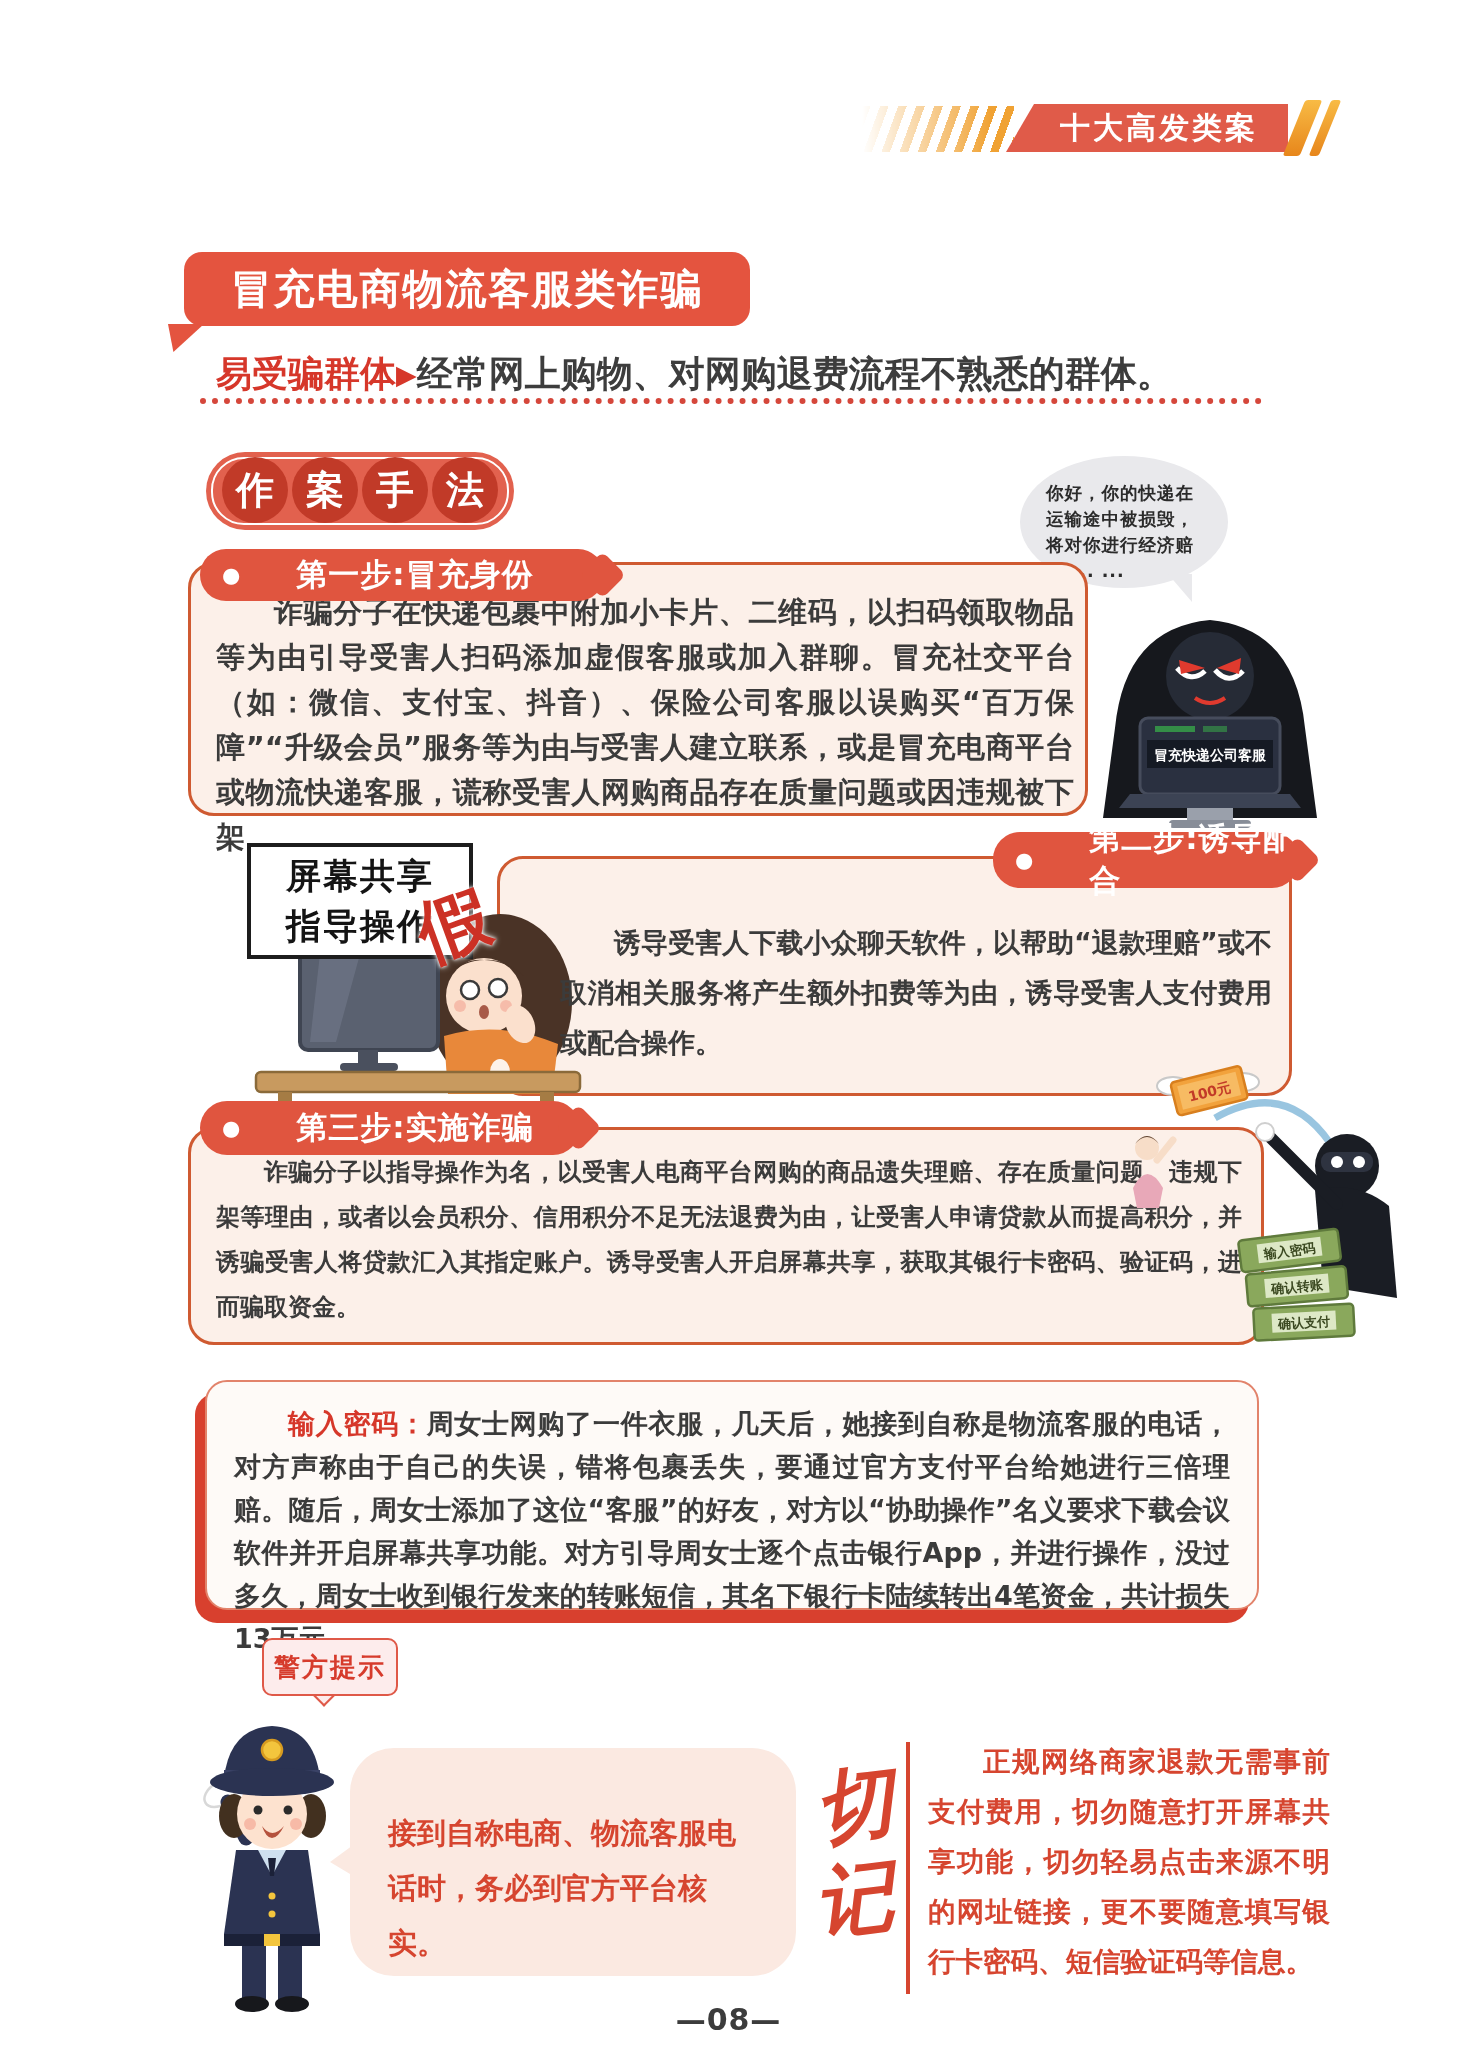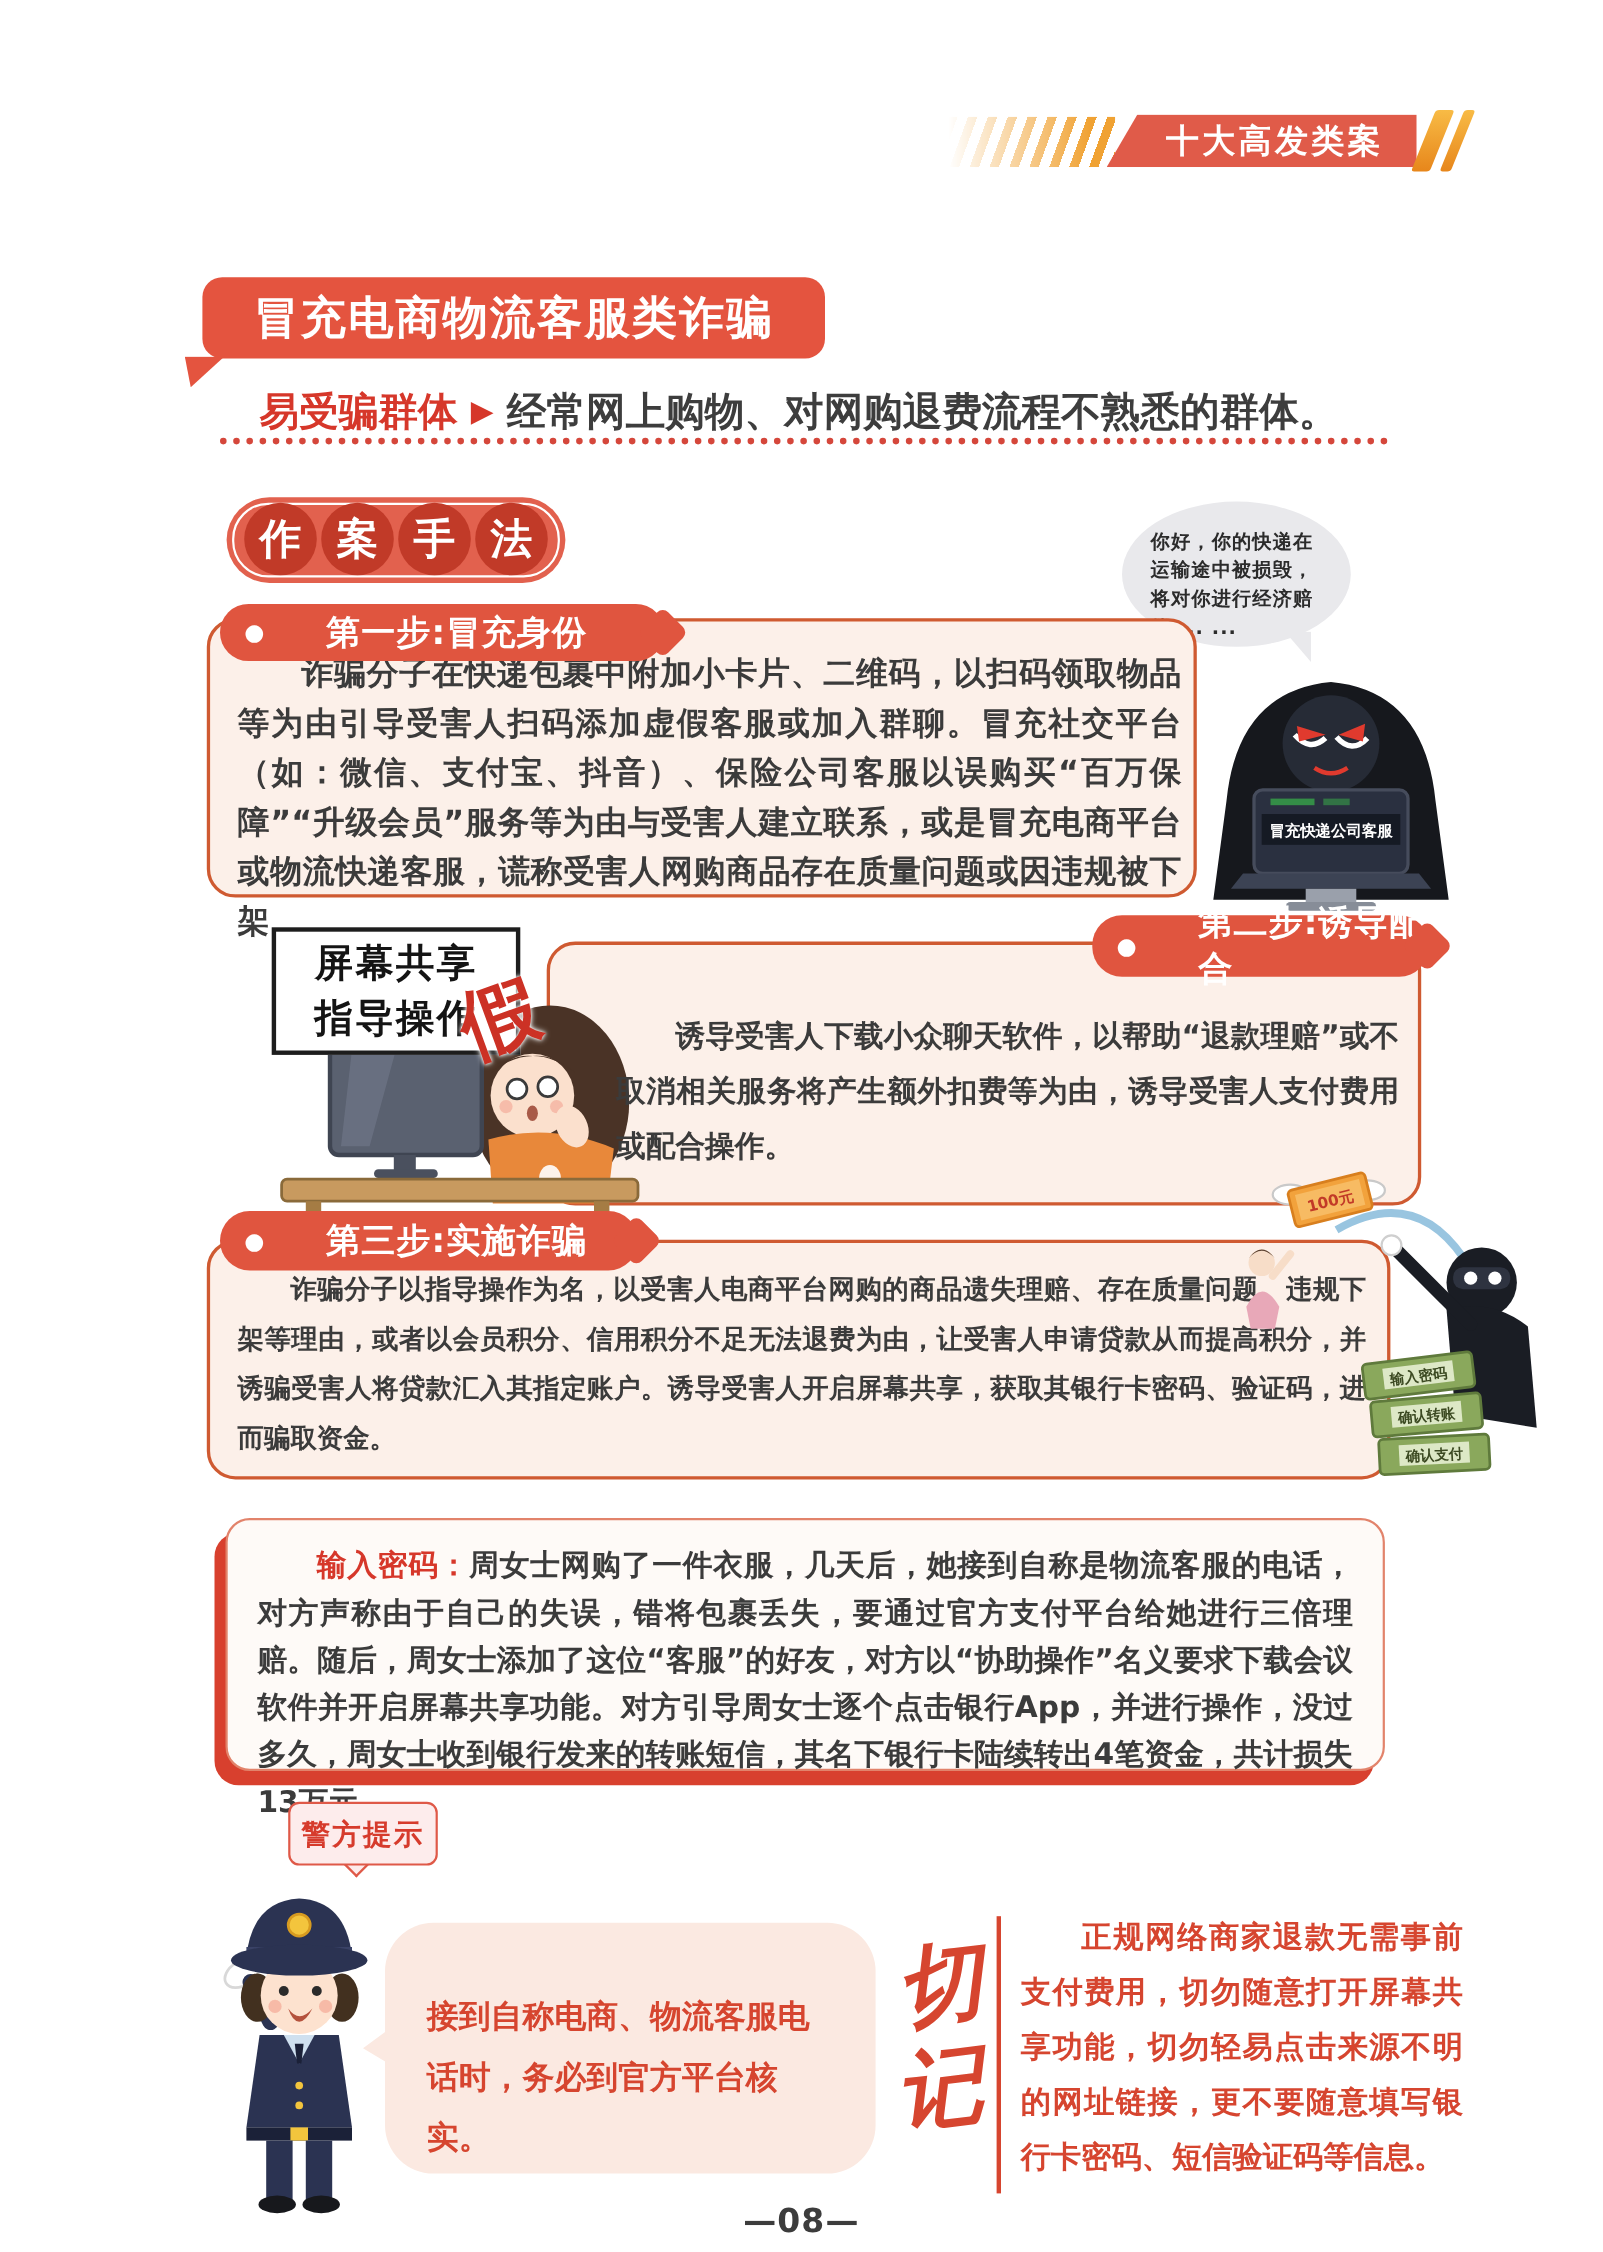--- a/index.html
+++ b/index.html
@@ -29,21 +29,21 @@
   
   .title-badge {
     position:absolute; left:148px; top:252px; width:566px; height:74px;
     background:#e4543f; border-radius:18px; color:#fff;
     display:flex; align-items:center; justify-content:center;
     font-size:41px; font-weight:900; letter-spacing:2px;margin-left:36px;
   }
   .title-tail { position:absolute; left:168px; top:324px; width:36px; height:28px;
     background:#e4543f; clip-path:polygon(0 0,100% 0,15% 100%); }
 
-  .subtitle { position:absolute; left:236px; top:350px; display:flex; align-items:center; gap:12px; }
+  .subtitle { position:absolute; left:216px; top:350px; display:flex; align-items:center; }
   .subtitle .aud { color:#d6372a; font-size:36px; font-weight:900; }
   .subtitle .arr { color:#d6372a; font-size:27px; }
   .subtitle .txt { color:#3d3d3d; font-size:36px; font-weight:800; }
   .dotline { position:absolute; left:200px; top:398px; width:1062px; border-bottom:6px dotted #d5473b; }
 
   
   .method-badge { position:absolute; left:206px; top:452px; width:308px; height:78px;
     background:#e2614e; border-radius:39px; }
   .method-badge .ring { position:absolute; inset:5px; border:2.5px solid #fff; border-radius:33px; }
   .method-badge .mchar {

